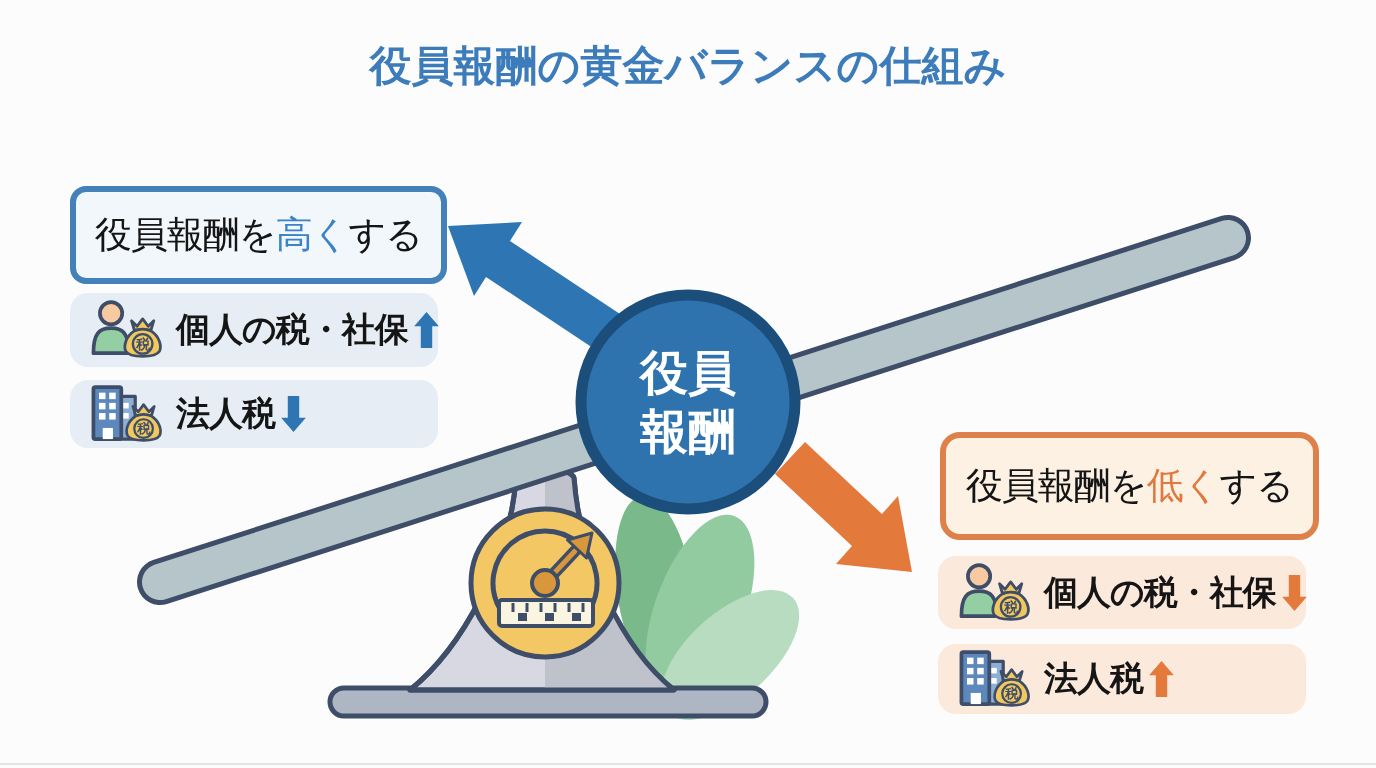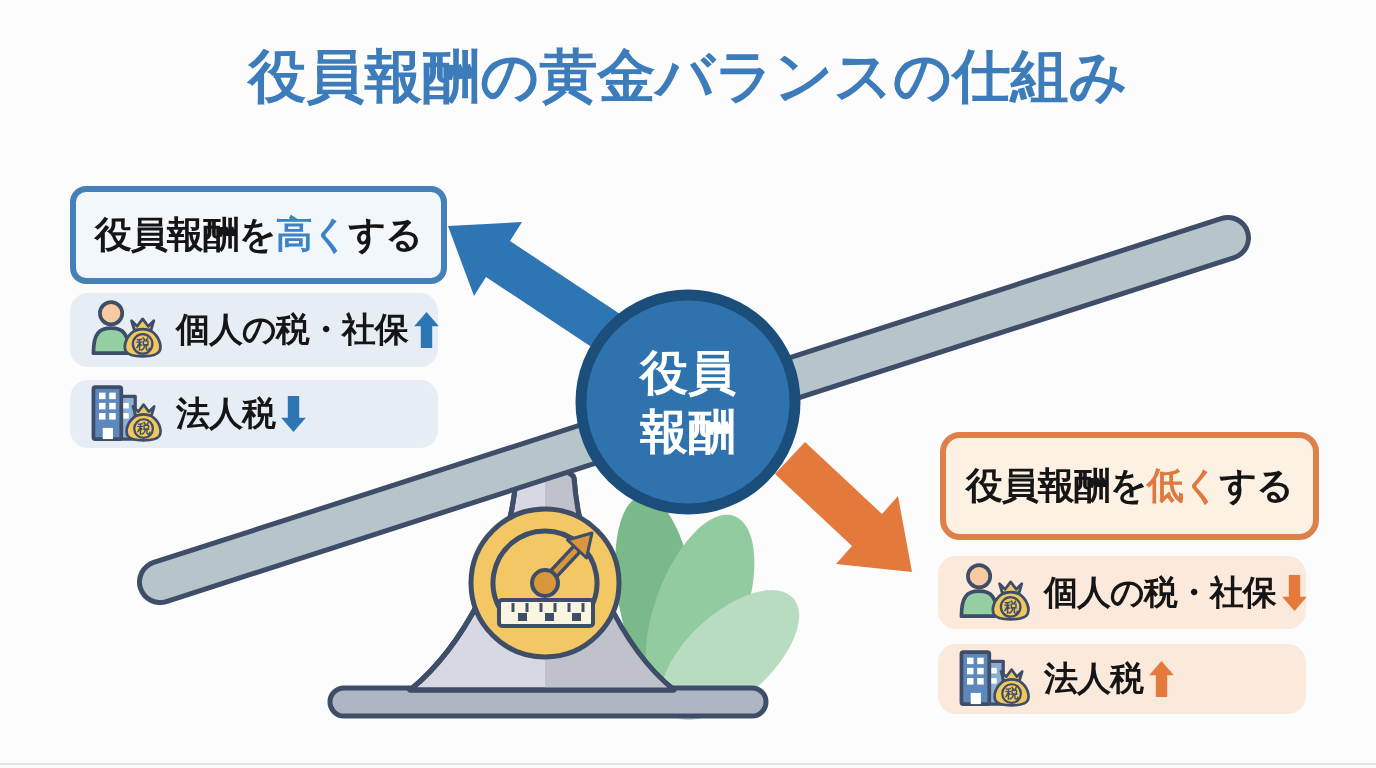--- a/index.html
+++ b/index.html
@@ -1,21 +1,21 @@
 <!DOCTYPE html>
 <html style="--title-blue: #3c7cba; --accent-blue: #2e75b3; --accent-orange: #e4793c; --highlight-blue: #3b82c6; --highlight-orange: #e0793f; --left-box-border: #4381b8; --left-box-bg: #f2f7fb; --left-row-bg: #e6edf4; --right-box-border: #dd8049; --right-box-bg: #fdf1e4; --right-row-bg: #fbe9dc; --circle-fill: #2e73ae; --circle-border: #1c4e7c; --beam-fill: #b6c5ca; --outline-dark: #3e4d68; --gauge-yellow: #f3c763; --needle-orange: #d9973b; --ruler-fill: #faf5e0; --pedestal-light: #d7d8e1; --pedestal-dark: #bfc1cb; --platform-fill: #aeb6c3; --leaf-dark: #79b98a; --leaf-mid: #93cba1; --leaf-light: #b7dcc0; --bag-fill: #f1c75f; --person-head: #f8caa2; --person-body: #93cfa3; --building-main: #5d88bc; --building-annex: #8dafd4;"><head>
 <meta charset="utf-8">
 <style>
   html,body{margin:0;padding:0;}
   body{width:1376px;height:768px;overflow:hidden;background:#fcfcfc;
        font-family:"DejaVu Sans","Liberation Sans",sans-serif;}
   .stage{position:relative;width:1376px;height:768px;background:#fcfcfc;}
 
   .title{position:absolute;top:38px;left:0;width:100%;text-align:center;
-         font-size:58px;font-weight:bold;letter-spacing:0px;
+         font-size:42px;font-weight:bold;letter-spacing:0px;
          color:var(--title-blue);}
 
   .scene{position:absolute;left:0;top:0;width:1376px;height:768px;}
 
   
   .leaf-a{fill:var(--leaf-dark);}
   .leaf-b{fill:var(--leaf-mid);}
   .leaf-c{fill:var(--leaf-light);}
   .platform{fill:var(--platform-fill);stroke:var(--outline-dark);stroke-width:5;}
   .pedestal{fill:var(--pedestal-light);stroke:var(--outline-dark);stroke-width:5;stroke-linejoin:round;}
@@ -45,21 +45,21 @@
   .person-head{fill:var(--person-head);stroke:var(--outline-dark);stroke-width:4;}
   .person-body{fill:var(--person-body);stroke:var(--outline-dark);stroke-width:4;stroke-linejoin:round;}
   .bld-main{fill:var(--building-main);stroke:var(--outline-dark);stroke-width:4;stroke-linejoin:round;}
   .bld-annex{fill:var(--building-annex);stroke:var(--outline-dark);stroke-width:3.5;stroke-linejoin:round;}
   .win{fill:#ffffff;}
   .trend-blue{fill:var(--accent-blue);}
   .trend-orange{fill:var(--accent-orange);}
 
   
   .hdr-box{position:absolute;display:flex;align-items:center;justify-content:center;
-           font-size:37px;font-weight:bold;color:#151515;letter-spacing:-1px;}
+           font-size:37px;font-weight:normal;color:#151515;letter-spacing:-1px;}
   .hdr-left{left:70px;top:186px;width:365px;height:86px;background:var(--left-box-bg);
             border:6px solid var(--left-box-border);border-radius:16px;}
   .hdr-right{left:940px;top:432px;width:367px;height:96px;background:var(--right-box-bg);
              border:6px solid var(--right-box-border);border-radius:20px;}
   .hl-blue{color:var(--highlight-blue);}
   .hl-orange{color:var(--highlight-orange);}
 
   .row{position:absolute;display:flex;align-items:center;border-radius:18px;
        font-size:34px;font-weight:bold;color:#151515;letter-spacing:-1px;padding-left:16px;box-sizing:border-box;}
   .row-left{left:70px;width:368px;background:var(--left-row-bg);}

